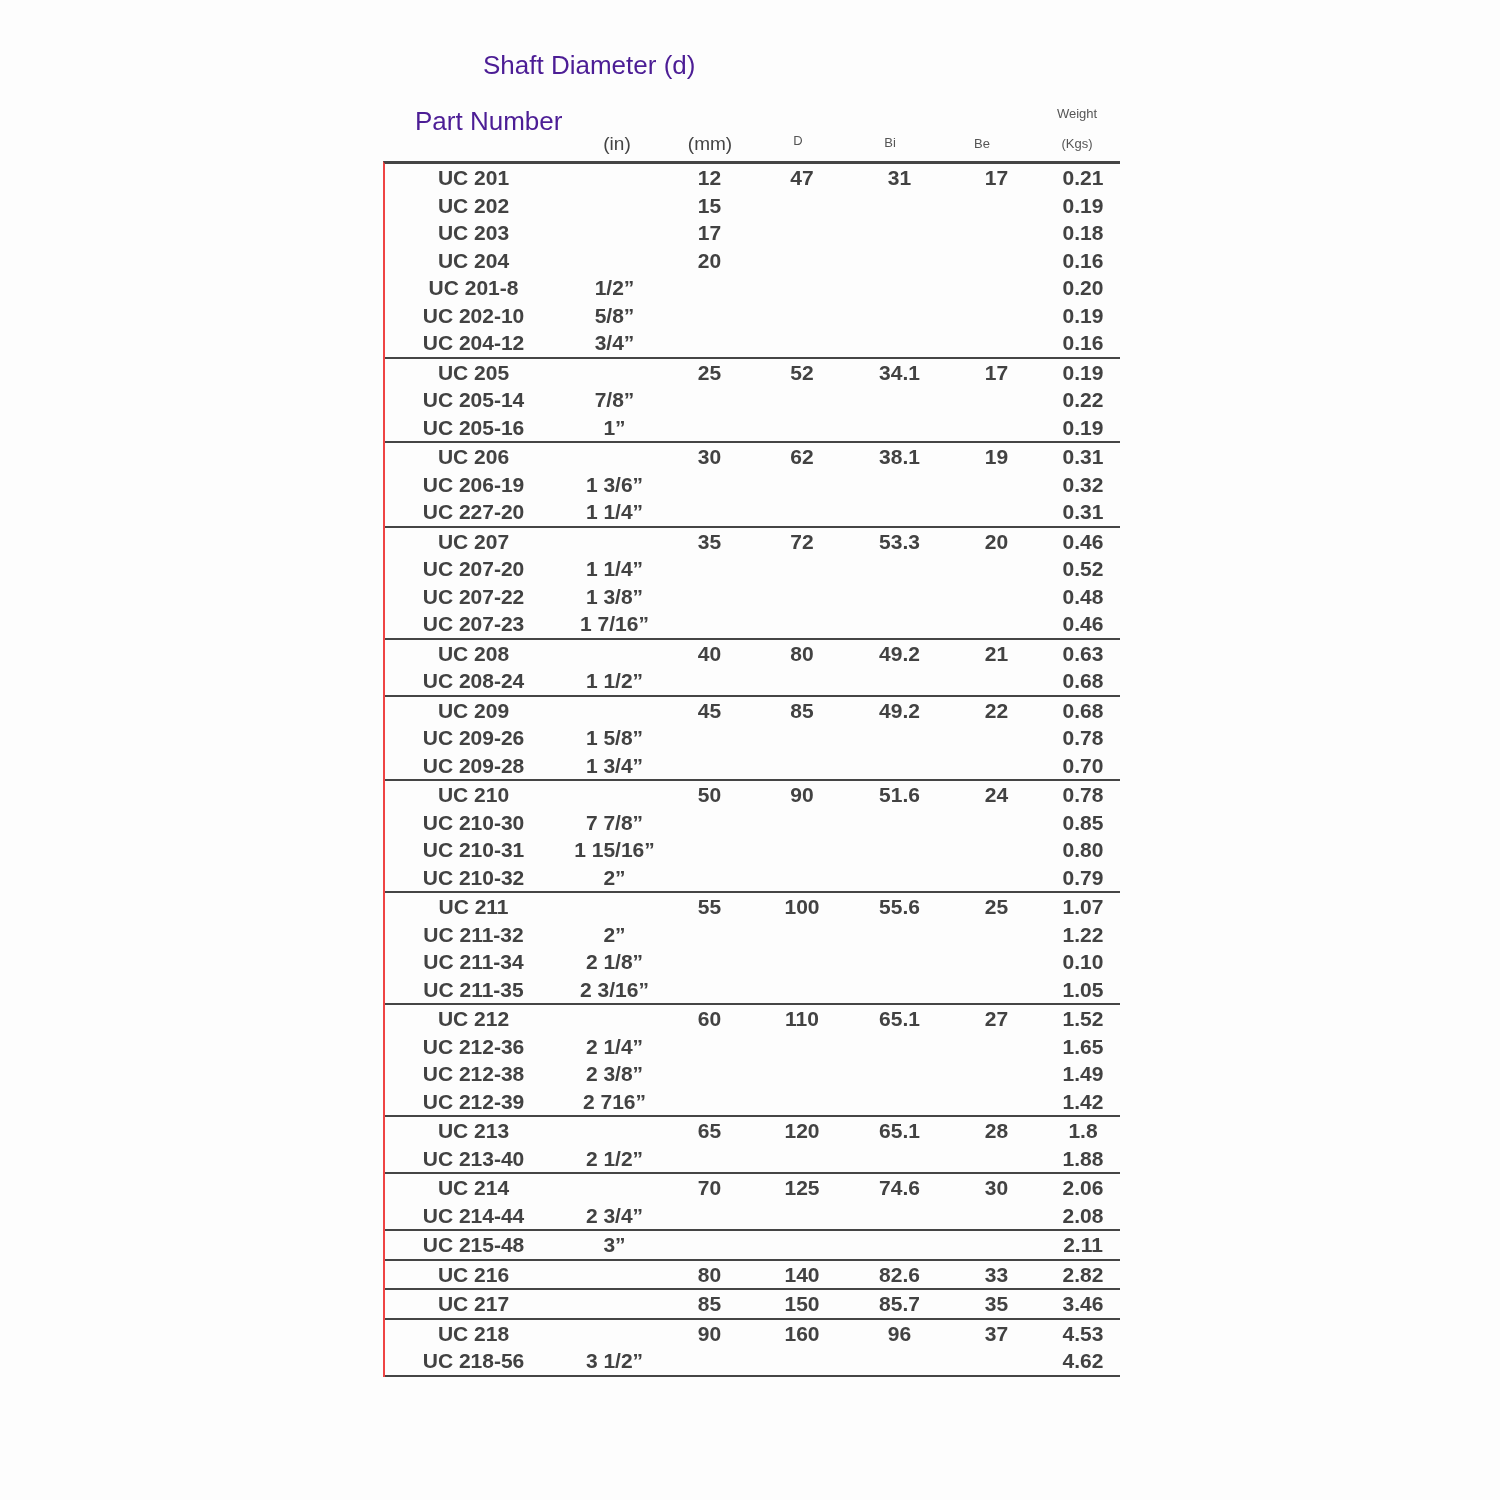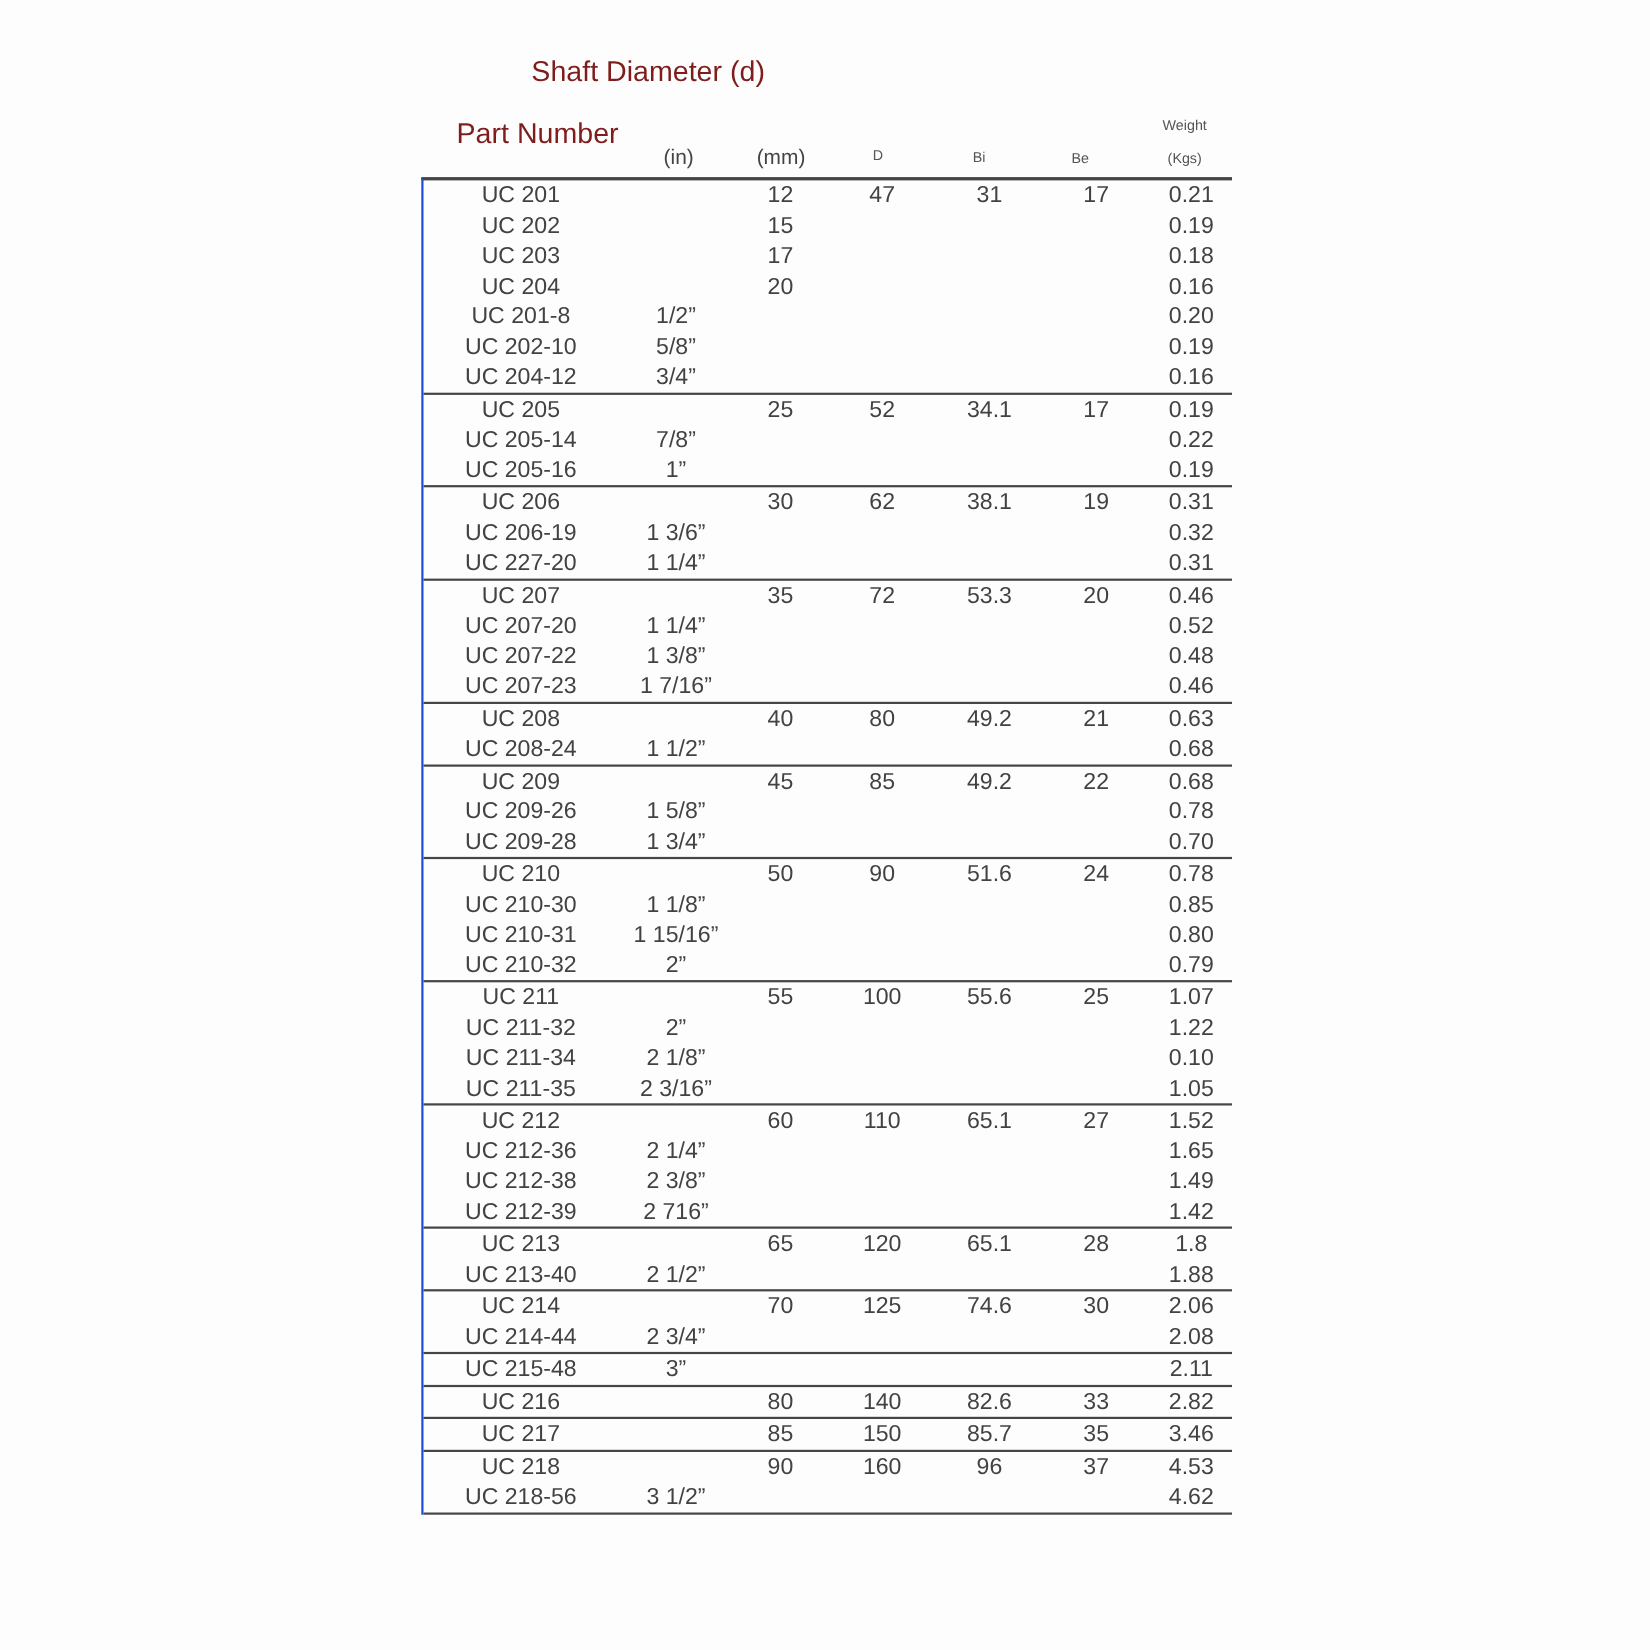--- a/index.html
+++ b/index.html
@@ -7,34 +7,35 @@
     width:1500px;height:1500px;
     background:#fdfdfd;
     font-family:"Liberation Sans", sans-serif;
     color:#404040;
     position:relative;
     overflow:hidden;
   }
   .canvas{position:absolute;inset:0;background:#fdfdfd;}
 
   
-  .hdr{position:absolute;white-space:nowrap;color:#7f1d1d;}
+  .hdr{position:absolute;white-space:nowrap;color:#4c1d95;}
   .hdr-big{font-size:26px;}
   .hdr-mid{font-size:19px;color:#444;}
   .hdr-small{font-size:13px;color:#555;}
   .center{transform:translateX(-50%);}
 
   
   .tablebody{
     position:absolute;
     left:383px;top:161px;width:737px;
     border-top:3px solid #454545;
-    border-left:2px solid #1d4ed8;
+    border-left:2px solid #ef4444;
     box-sizing:border-box;
     background:transparent;
+    font-weight:bold;
   }
   .section{border-bottom:2px solid #454545;}
   .row{
     display:grid;
     grid-template-columns:177px 105px 85px 100px 95px 99px 74px;
     height:27.5px;
     align-items:center;
   }
   .cell{
     text-align:center;
@@ -284,21 +285,21 @@
           <div class="cell col-part">UC 210</div>
           <div class="cell col-in"></div>
           <div class="cell col-mm">50</div>
           <div class="cell col-d">90</div>
           <div class="cell col-bi">51.6</div>
           <div class="cell col-be">24</div>
           <div class="cell col-weight">0.78</div>
         </div>
         <div class="row">
           <div class="cell col-part">UC 210-30</div>
-          <div class="cell col-in">1 1/8”</div>
+          <div class="cell col-in">7 7/8”</div>
           <div class="cell col-mm"></div>
           <div class="cell col-d"></div>
           <div class="cell col-bi"></div>
           <div class="cell col-be"></div>
           <div class="cell col-weight">0.85</div>
         </div>
         <div class="row">
           <div class="cell col-part">UC 210-31</div>
           <div class="cell col-in">1 15/16”</div>
           <div class="cell col-mm"></div>

